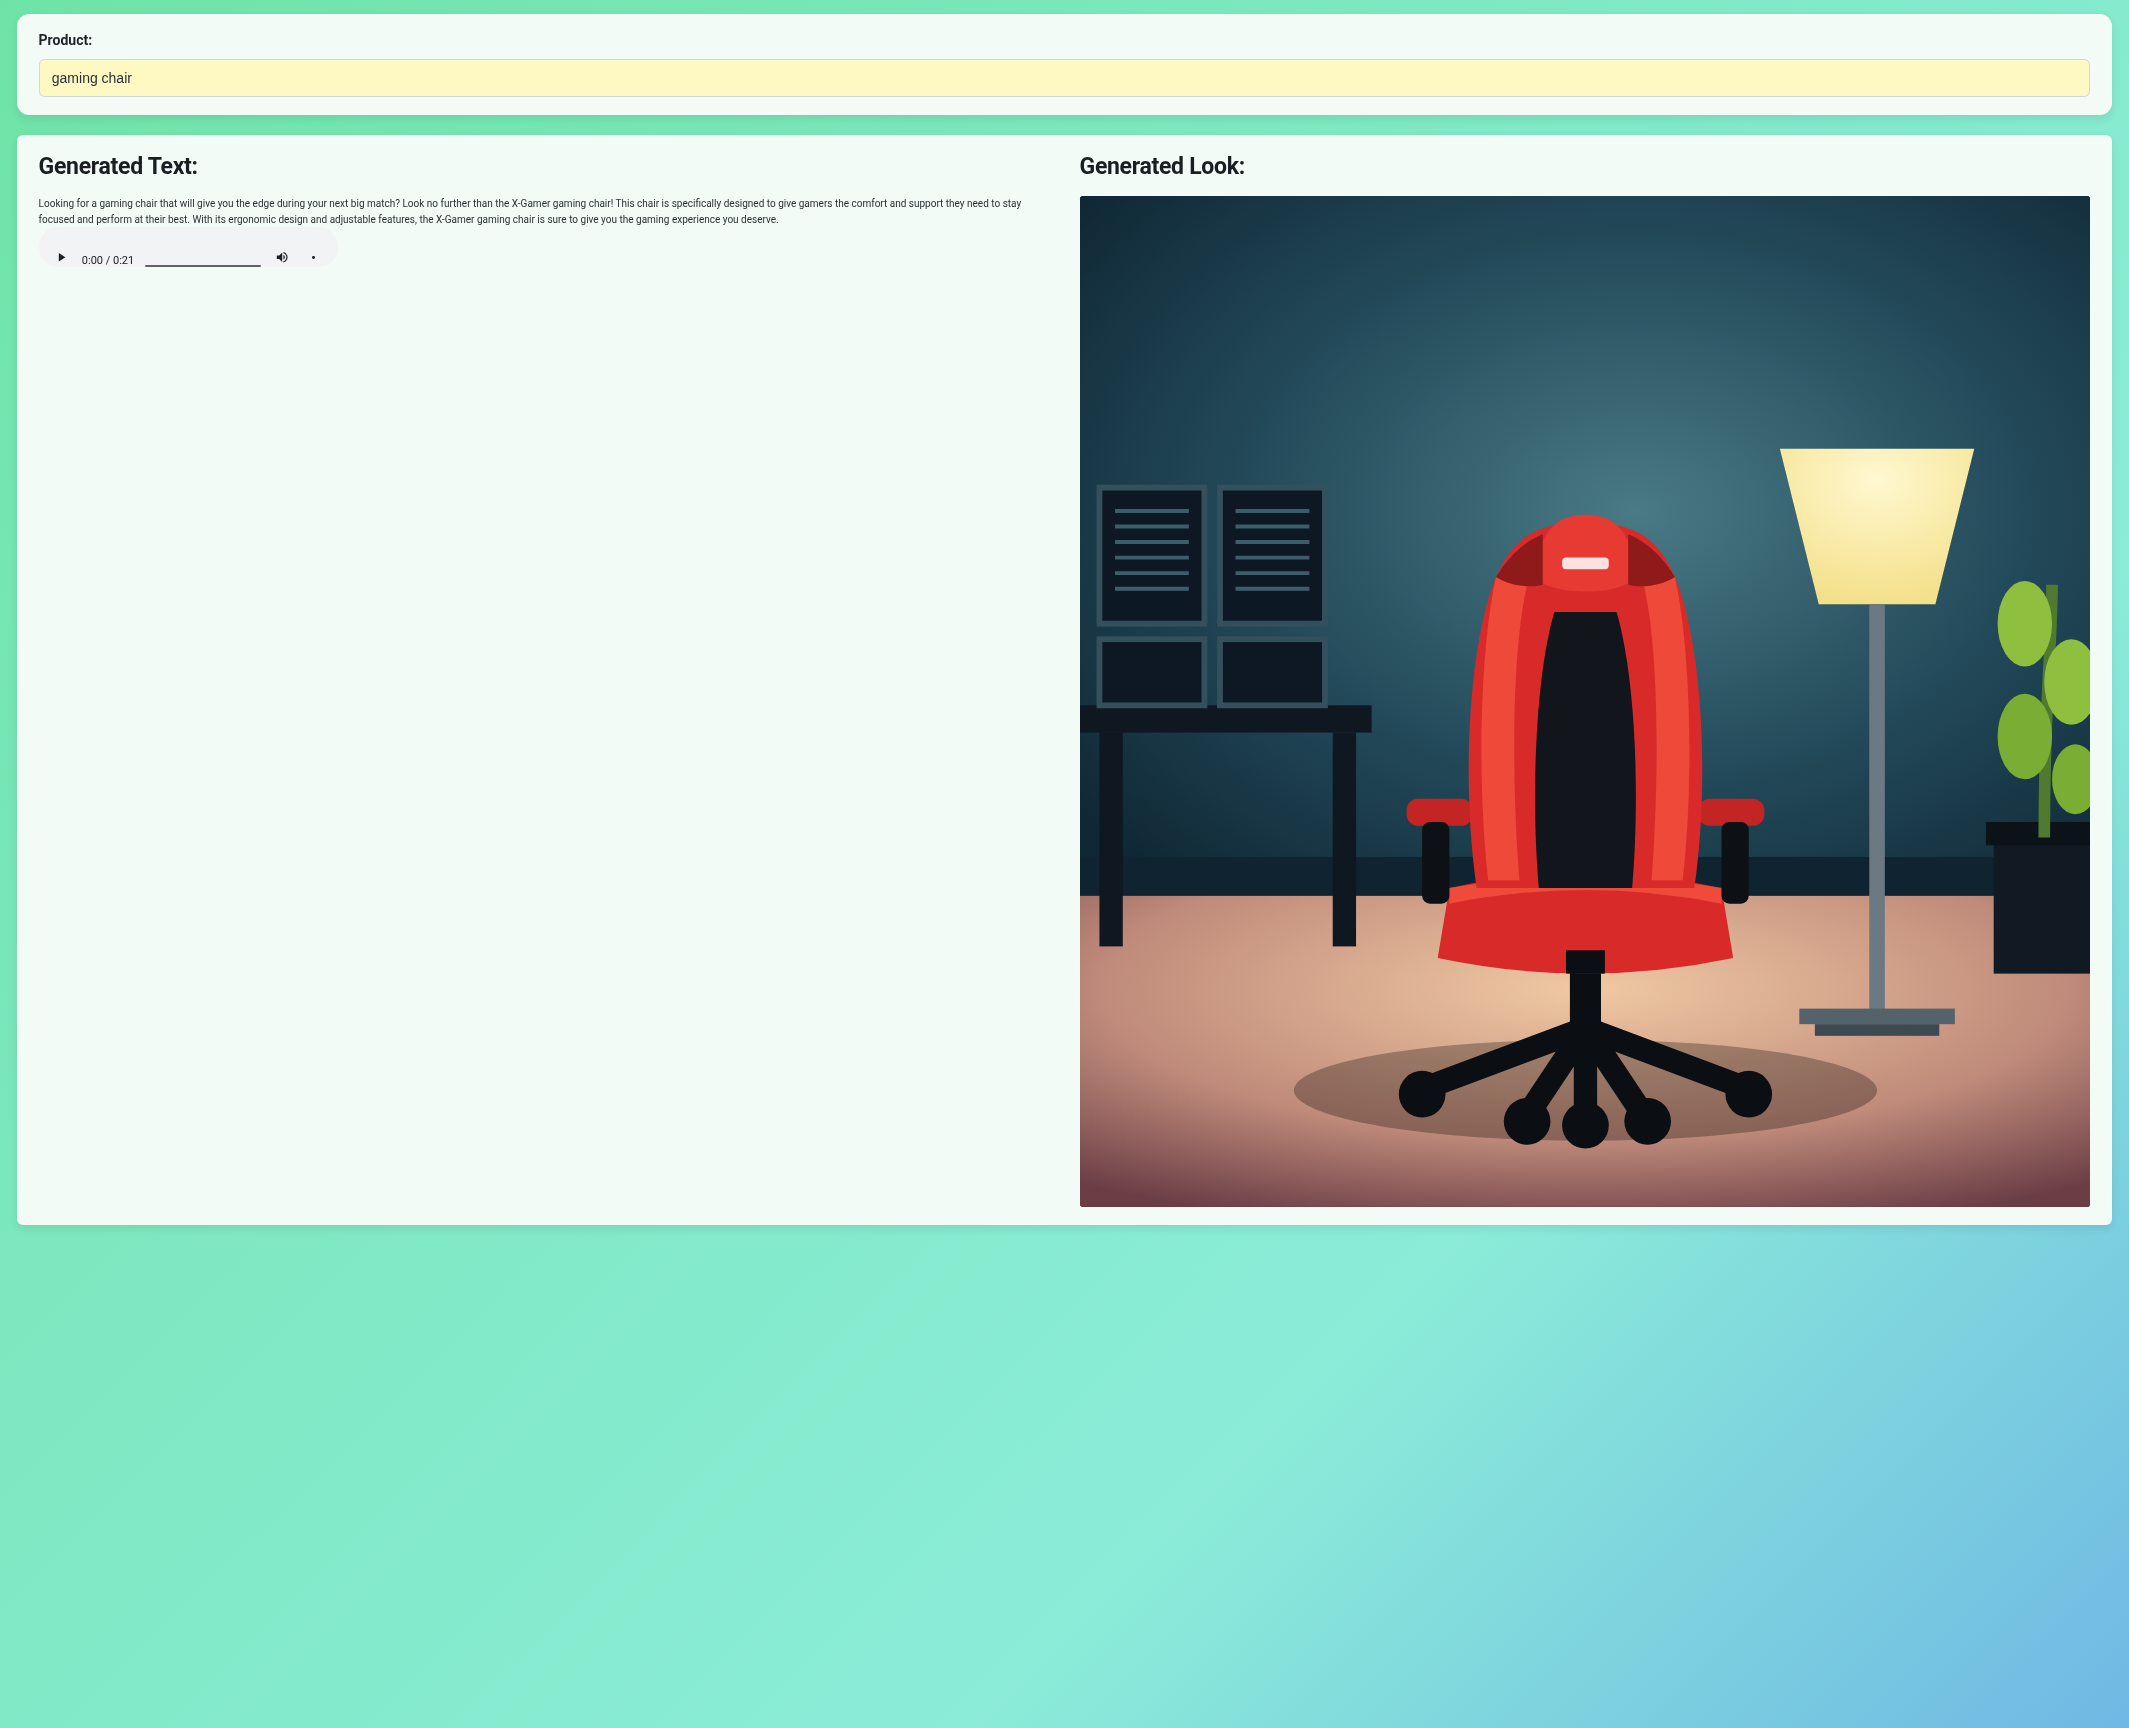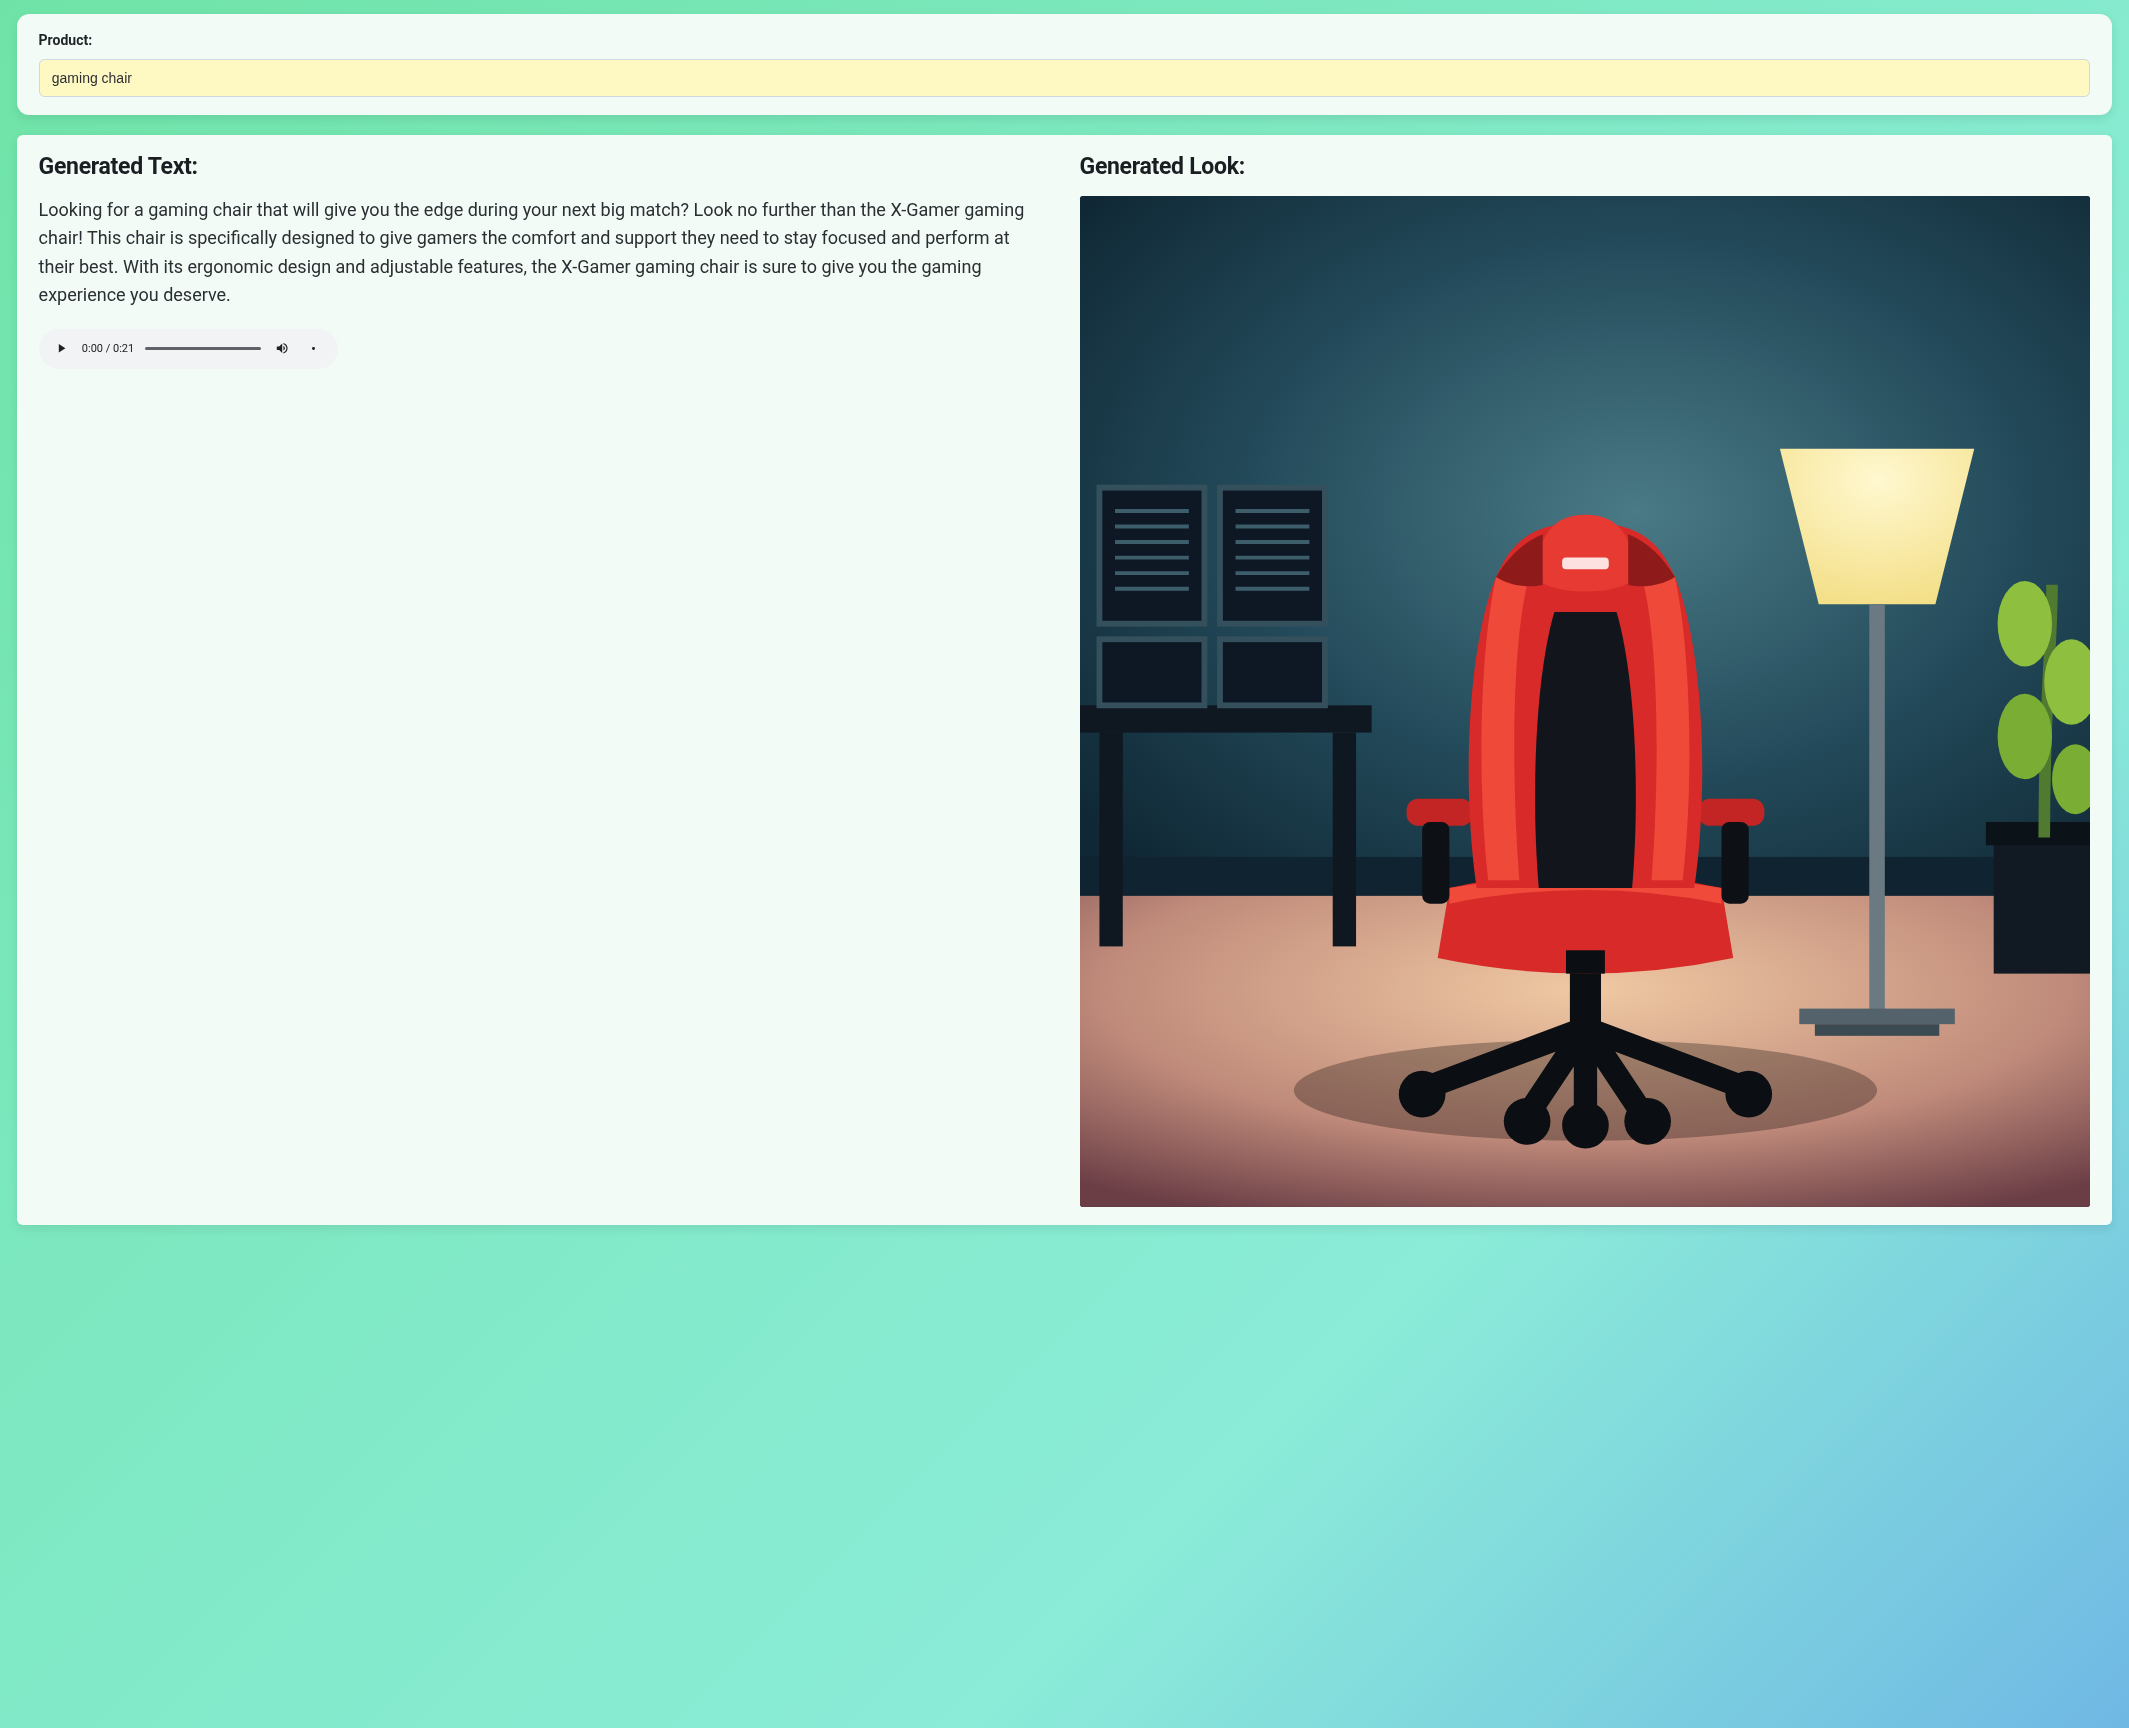--- a/index.html
+++ b/index.html
@@ -48,33 +48,32 @@
 
   .section-title {
     font-size: 23px;
     font-weight: 700;
     color: #1a1d21;
     margin-bottom: 15.5px;
     letter-spacing: -0.3px;
   }
 
   .generated-text {
-    font-size: 18px;
+    font-size: 10px;
     line-height: 1.58;
     color: #2b2f33;
-    margin-bottom: 19px;
   }
 
   
   .audio-player {
     background: #f1f3f4;
     border-radius: 22px;
     height: 40px;
     display: flex;
-    align-items: center;
+    align-items: flex-end;
     padding: 0 14.4px 0 12.2px;
     gap: 11px;
     max-width: 299px;
   }
   .play-btn, .vol-btn, .kebab-btn {
     width: 20px; height: 20px;
     display: flex; align-items: center; justify-content: center;
     background: transparent; border: none; cursor: pointer; color: #202124;
   }
   .play-btn svg, .vol-btn svg { width: 14.4px; height: 14.4px; display:block; }

